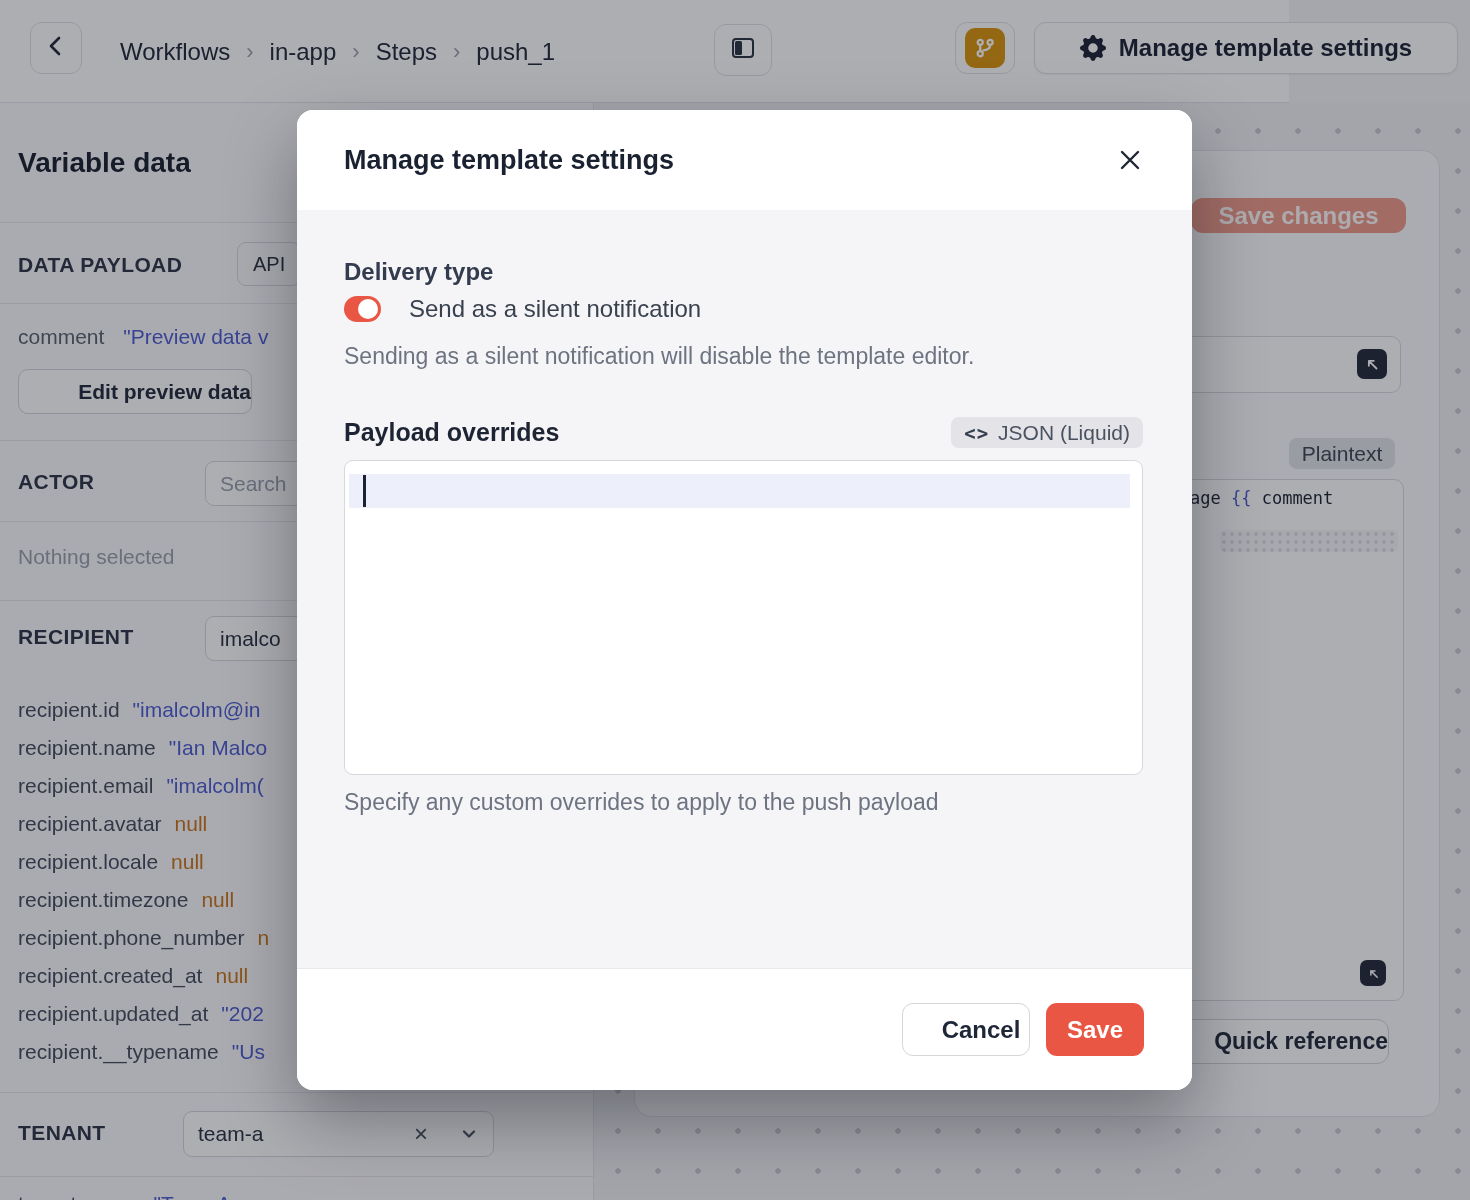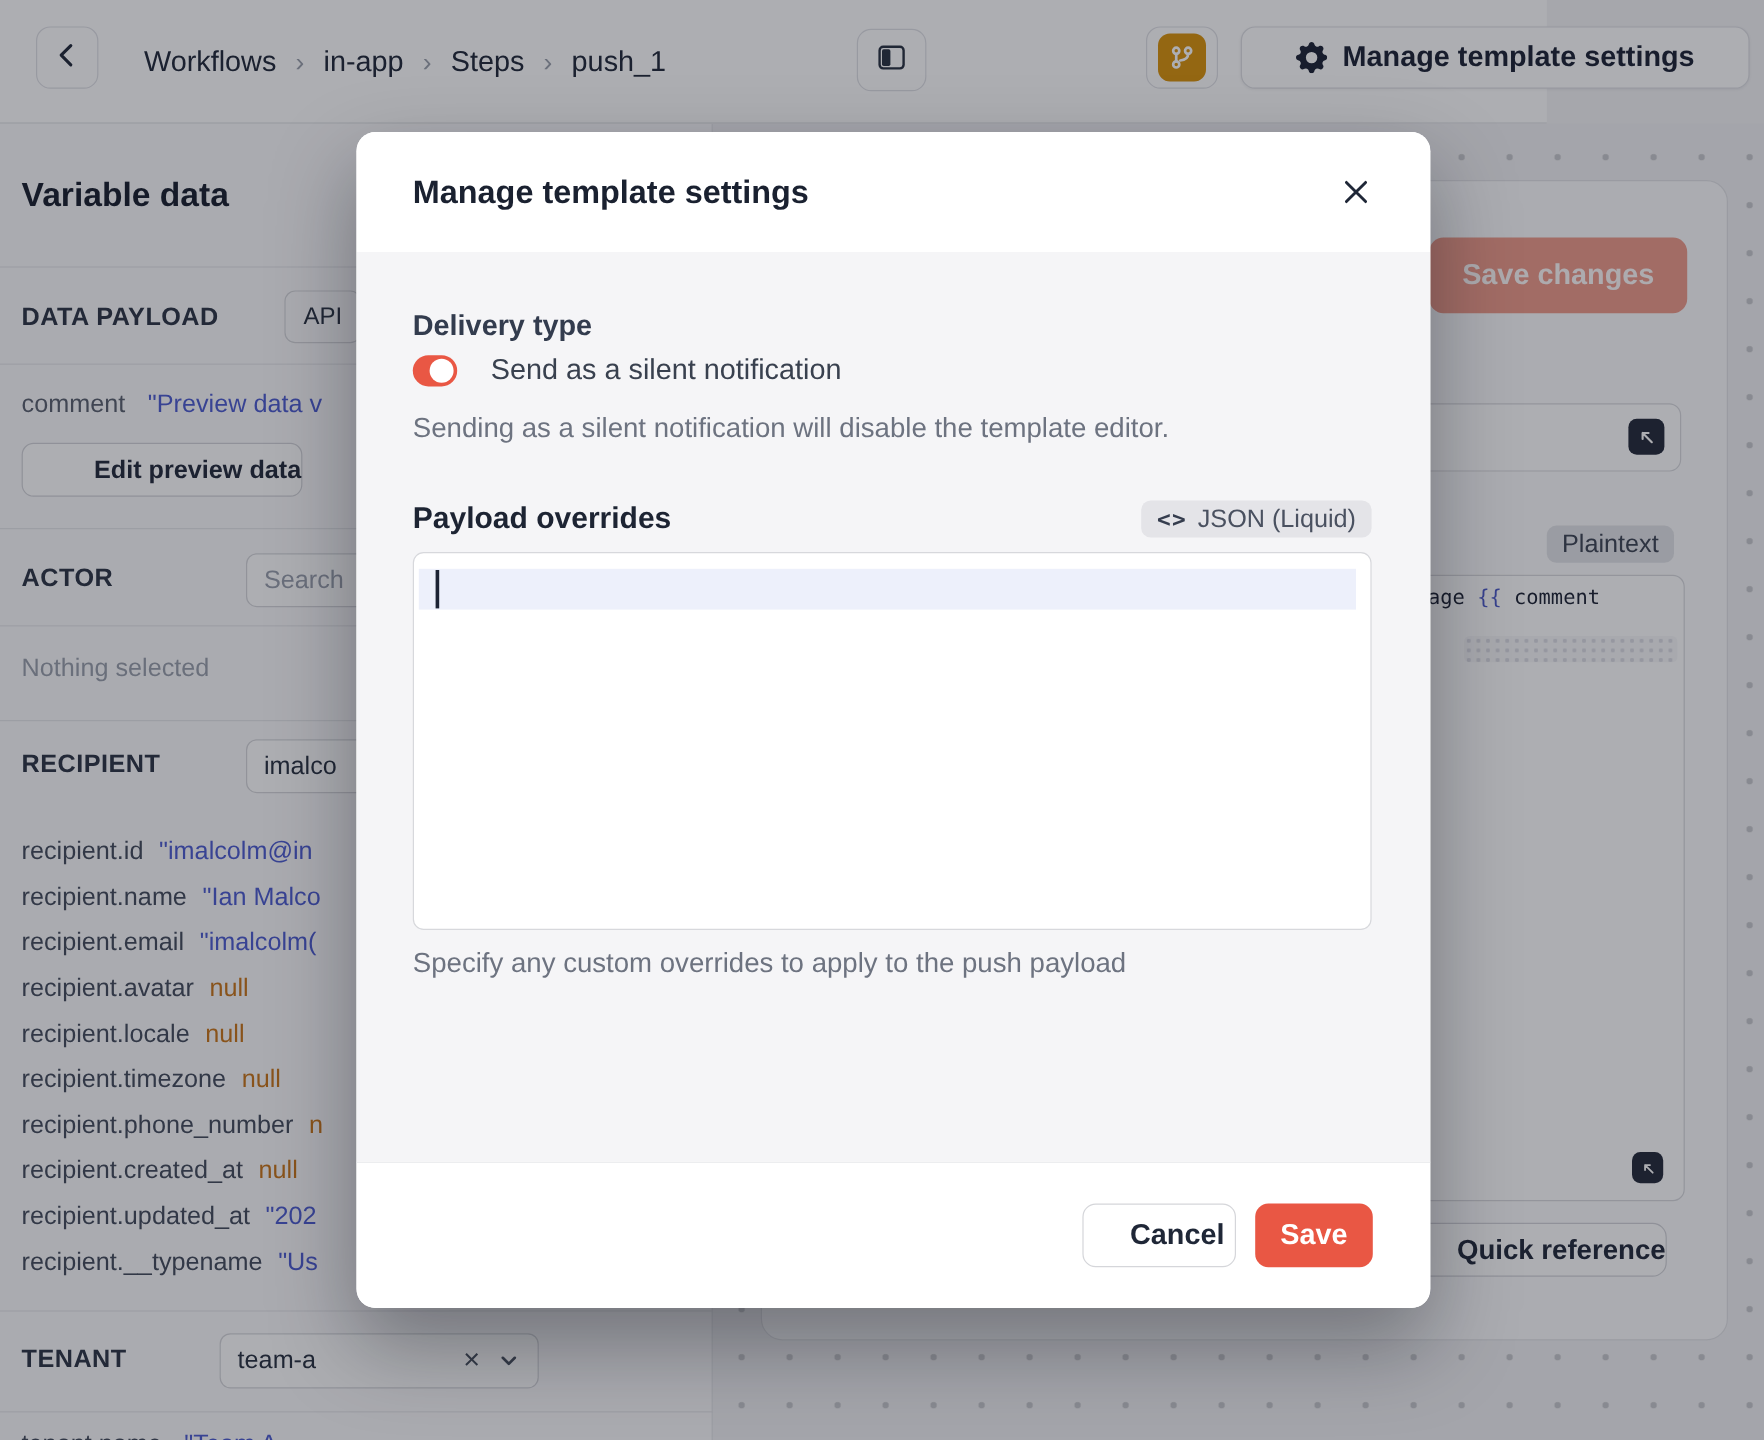--- a/index.html
+++ b/index.html
@@ -28,30 +28,30 @@
   .kv .k { color:#454d5d; margin-right:13px; }
   .kv .v-str { color:#4e5dd1; }
   .kv .v-null { color:#c8761b; }
   .btn-outline { position:absolute; background:#fff; border:1.5px solid #d3d4d9; border-radius:10px; display:flex; align-items:center; justify-content:flex-end; font-size:21px; font-weight:600; color:#242b3c; cursor:pointer; }
   .edit-preview { left:18px; top:266px; width:234px; height:45px; }
   .search-input { position:absolute; left:205px; top:358px; width:310px; height:45px; border:1.5px solid #d6d7db; border-radius:9px; background:#fff; font-size:21px; color:#2a3242; padding:0 14px; font-family:inherit; }
   .search-input::placeholder { color:#9aa0ad; }
   .muted { position:absolute; left:18px; font-size:21px; color:#9aa0ac; }
   .select-box { position:absolute; border:1.5px solid #d6d7db; border-radius:9px; background:#fff; display:flex; align-items:center; font-size:21px; color:#2a3242; padding:0 14px; cursor:pointer; }
   .recipient-select { left:205px; top:513px; width:310px; height:45px; }
-  .tenant-select { left:183px; top:1008px; width:266px; height:46px; }
+  .tenant-select { left:183px; top:1008px; width:311px; height:46px;gap:17px; }
   .tenant-select .clear { margin-left:auto; color:#4a5260; font-size:24px; line-height:1; padding-right:14px; cursor:pointer; }
 
   
   .canvas { position:absolute; left:594px; top:103px; width:876px; height:1097px;
     background-color:#f2f2f4;
     background-image:radial-gradient(circle, #c7c8cd 2.5px, rgba(0,0,0,0) 3px);
     background-size:40px 40px; background-position:4px 8px; z-index:4; }
   .card { position:absolute; left:40px; top:47px; width:806px; height:967px; background:#fcfcfd; border:1.5px solid #e2e3e7; border-radius:18px; }
-  .save-changes { position:absolute; left:556px; top:47px; width:215px; height:63px; border:none; border-radius:12px; background:#ee9b8b; color:rgba(255,255,255,.95); font-size:24px; font-weight:600; font-family:inherit; }
+  .save-changes { position:absolute; left:556px; top:47px; width:215px; height:35px; border:none; border-radius:12px; background:#ee9b8b; color:rgba(255,255,255,.95); font-size:24px; font-weight:600; font-family:inherit; }
   .field { position:absolute; left:26px; top:185px; width:740px; height:57px; border:1.5px solid #d9dade; border-radius:10px; background:#fff; }
   .expand-sq { position:absolute; width:30px; height:30px; border-radius:7px; background:#252b3b; display:flex; align-items:center; justify-content:center; cursor:pointer; }
   .plain-chip { position:absolute; left:654px; top:287px; width:106px; height:31px; background:#e3e4e8; border-radius:8px; display:flex; align-items:center; justify-content:center; font-size:21px; color:#3f4655; }
   .editor2 { position:absolute; left:26px; top:328px; width:743px; height:522px; border:1.5px solid #d9dade; border-radius:10px; background:#fff; }
   .code-line { position:absolute; left:528px; top:8px; font-family:"DejaVu Sans Mono",monospace; font-size:17px; color:#1d2334; white-space:pre; }
   .code-line .liq { color:#4d5bc8; }
   .dotted-bar { position:absolute; left:558px; top:50px; width:178px; height:22px; border-radius:5px;
     background-image:radial-gradient(circle,#dcdde4 1.5px,rgba(0,0,0,0) 2px); background-size:8px 8px; background-color:#f7f7f9; }
   .quick-ref { position:absolute; left:528px; top:868px; width:226px; height:45px; }
 

